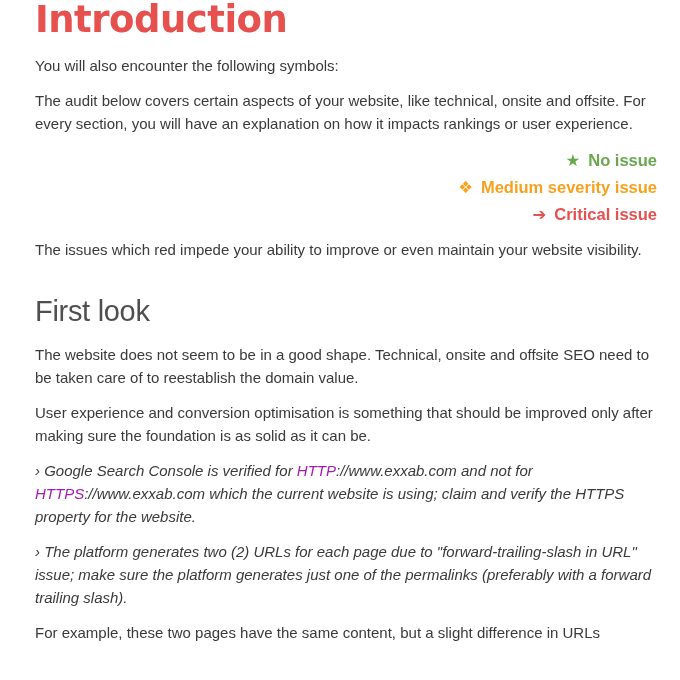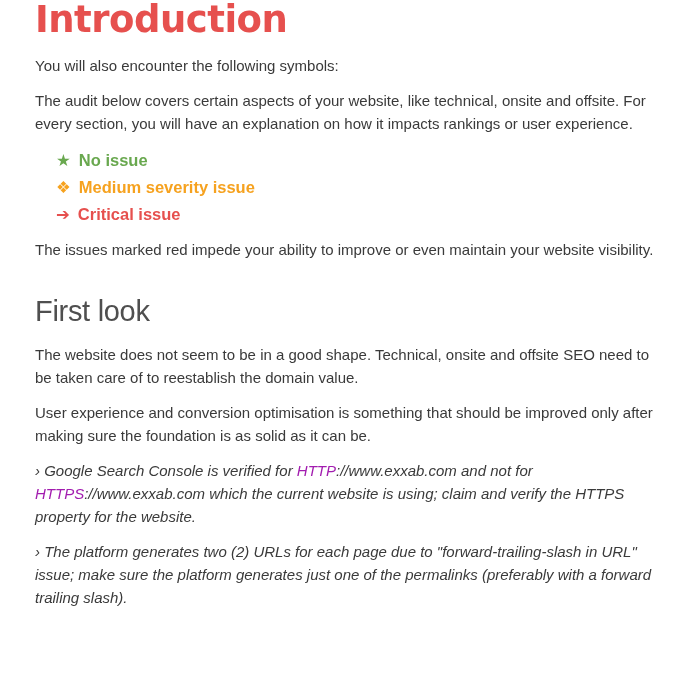--- a/index.html
+++ b/index.html
@@ -24,21 +24,22 @@
     color: #e6504e;
     margin: 0 0 14px 0;
   }
   p.body-text {
     font-size: 15px;
     line-height: 23px;
     margin: 0 0 12px 0;
   }
   ul.symbols {
     list-style: none;
-    margin: 10px 0 10px 21px;
+    margin: 10px 0 10px 13px;
+    text-align: right;
   }
   ul.symbols li {
     font-size: 16.5px;
     font-weight: bold;
     line-height: 27px;
     white-space: nowrap;
   }
   .sym-icon {
     font-family: "DejaVu Sans", sans-serif;
     margin-right: 8px;
@@ -83,26 +84,27 @@
       <span class="sym-icon">★</span><span>No issue</span>
     </li>
     <li class="orange">
       <span class="sym-icon">❖</span><span>Medium severity issue</span>
     </li>
     <li class="red">
       <span class="sym-icon">➔</span><span>Critical issue</span>
     </li>
   </ul>
 
-  <p class="body-text">The issues marked red impede your ability to improve or even maintain your website visibility.</p>
+  <p class="body-text">The issues which red impede your ability to improve or even maintain your website visibility.</p>
 
   <h2 class="section-title">First look</h2>
 
   <p class="body-text">The website does not seem to be in a good shape. Technical, onsite and offsite SEO need to be taken care of to reestablish the domain value.</p>
 
   <p class="body-text">User experience and conversion optimisation is something that should be improved only after making sure the foundation is as solid as it can be.</p>
 
   <p class="finding"><span>› Google Search Console is verified for </span><span class="link-red">HTTP</span><span>://www.exxab.com and not for </span><span class="link-red">HTTPS</span><span>://www.exxab.com which the current website is using; claim and verify the HTTPS property for the website.</span></p>
 
   <p class="finding">› The platform generates two (2) URLs for each page due to "forward-trailing-slash in URL" issue; make sure the platform generates just one of the permalinks (preferably with a forward trailing slash).</p>
 
+  <p class="body-text">For example, these two pages have the same content, but a slight difference in URLs</p>
 
 </main>
 
 </body></html>

